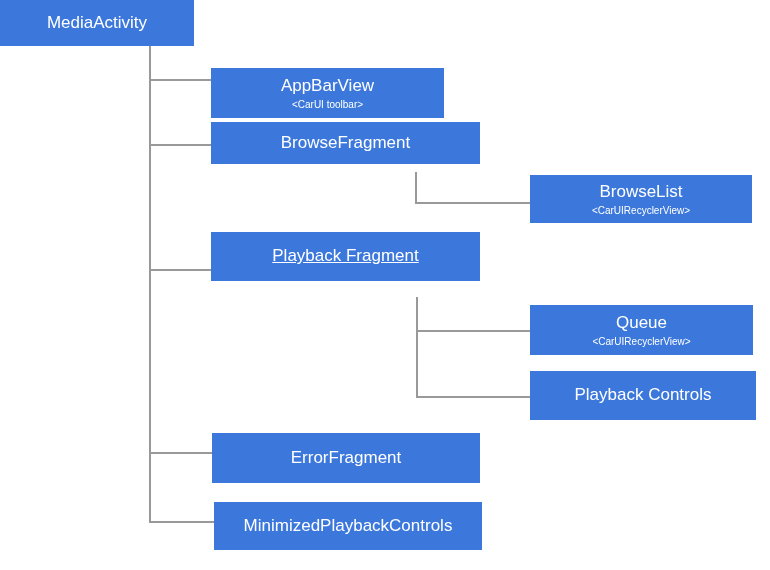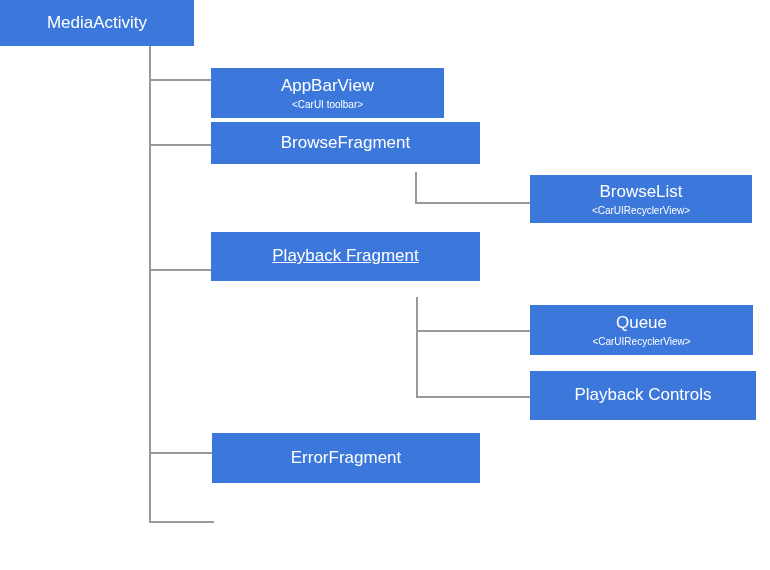--- a/index.html
+++ b/index.html
@@ -98,14 +98,17 @@
   </div>
 
   <div class="node n-playctrl">
     <div class="label">Playback Controls</div>
   </div>
 
   <div class="node n-errorfrag">
     <div class="label">ErrorFragment</div>
   </div>
 
+  <div class="node n-minplay">
+    <div class="label">MinimizedPlaybackControls</div>
+  </div>
 
 </div>
 
 </body></html>

